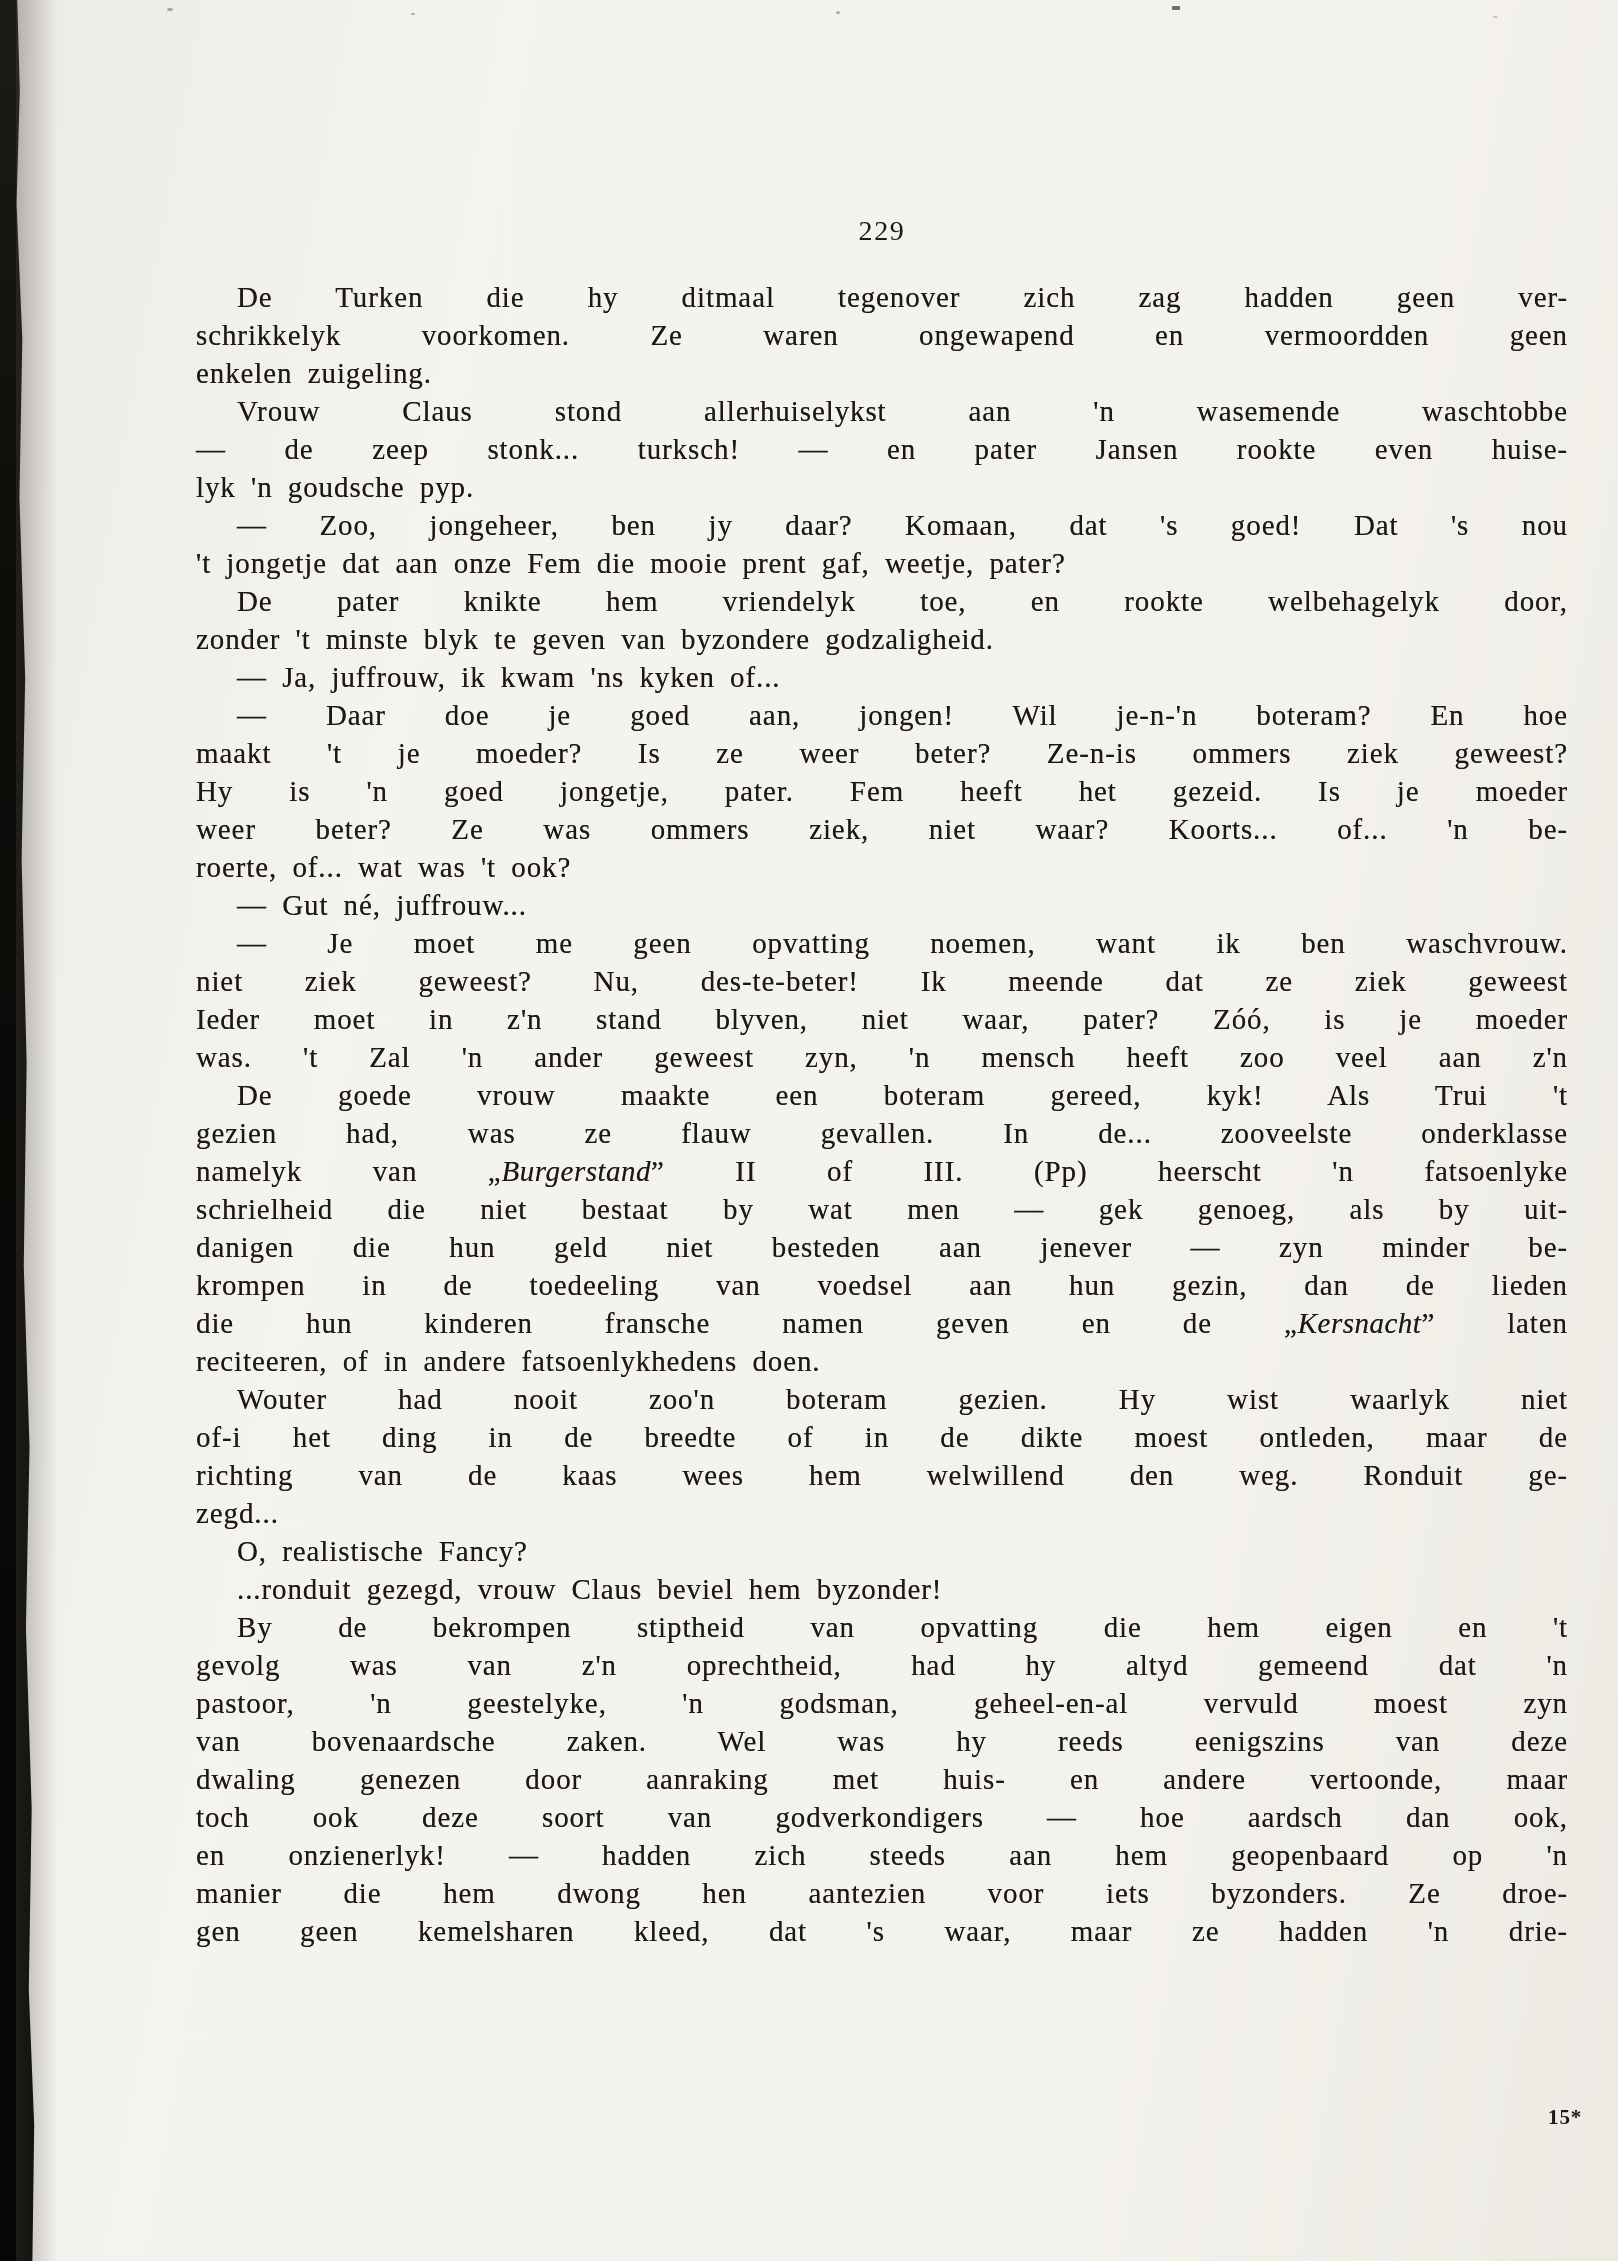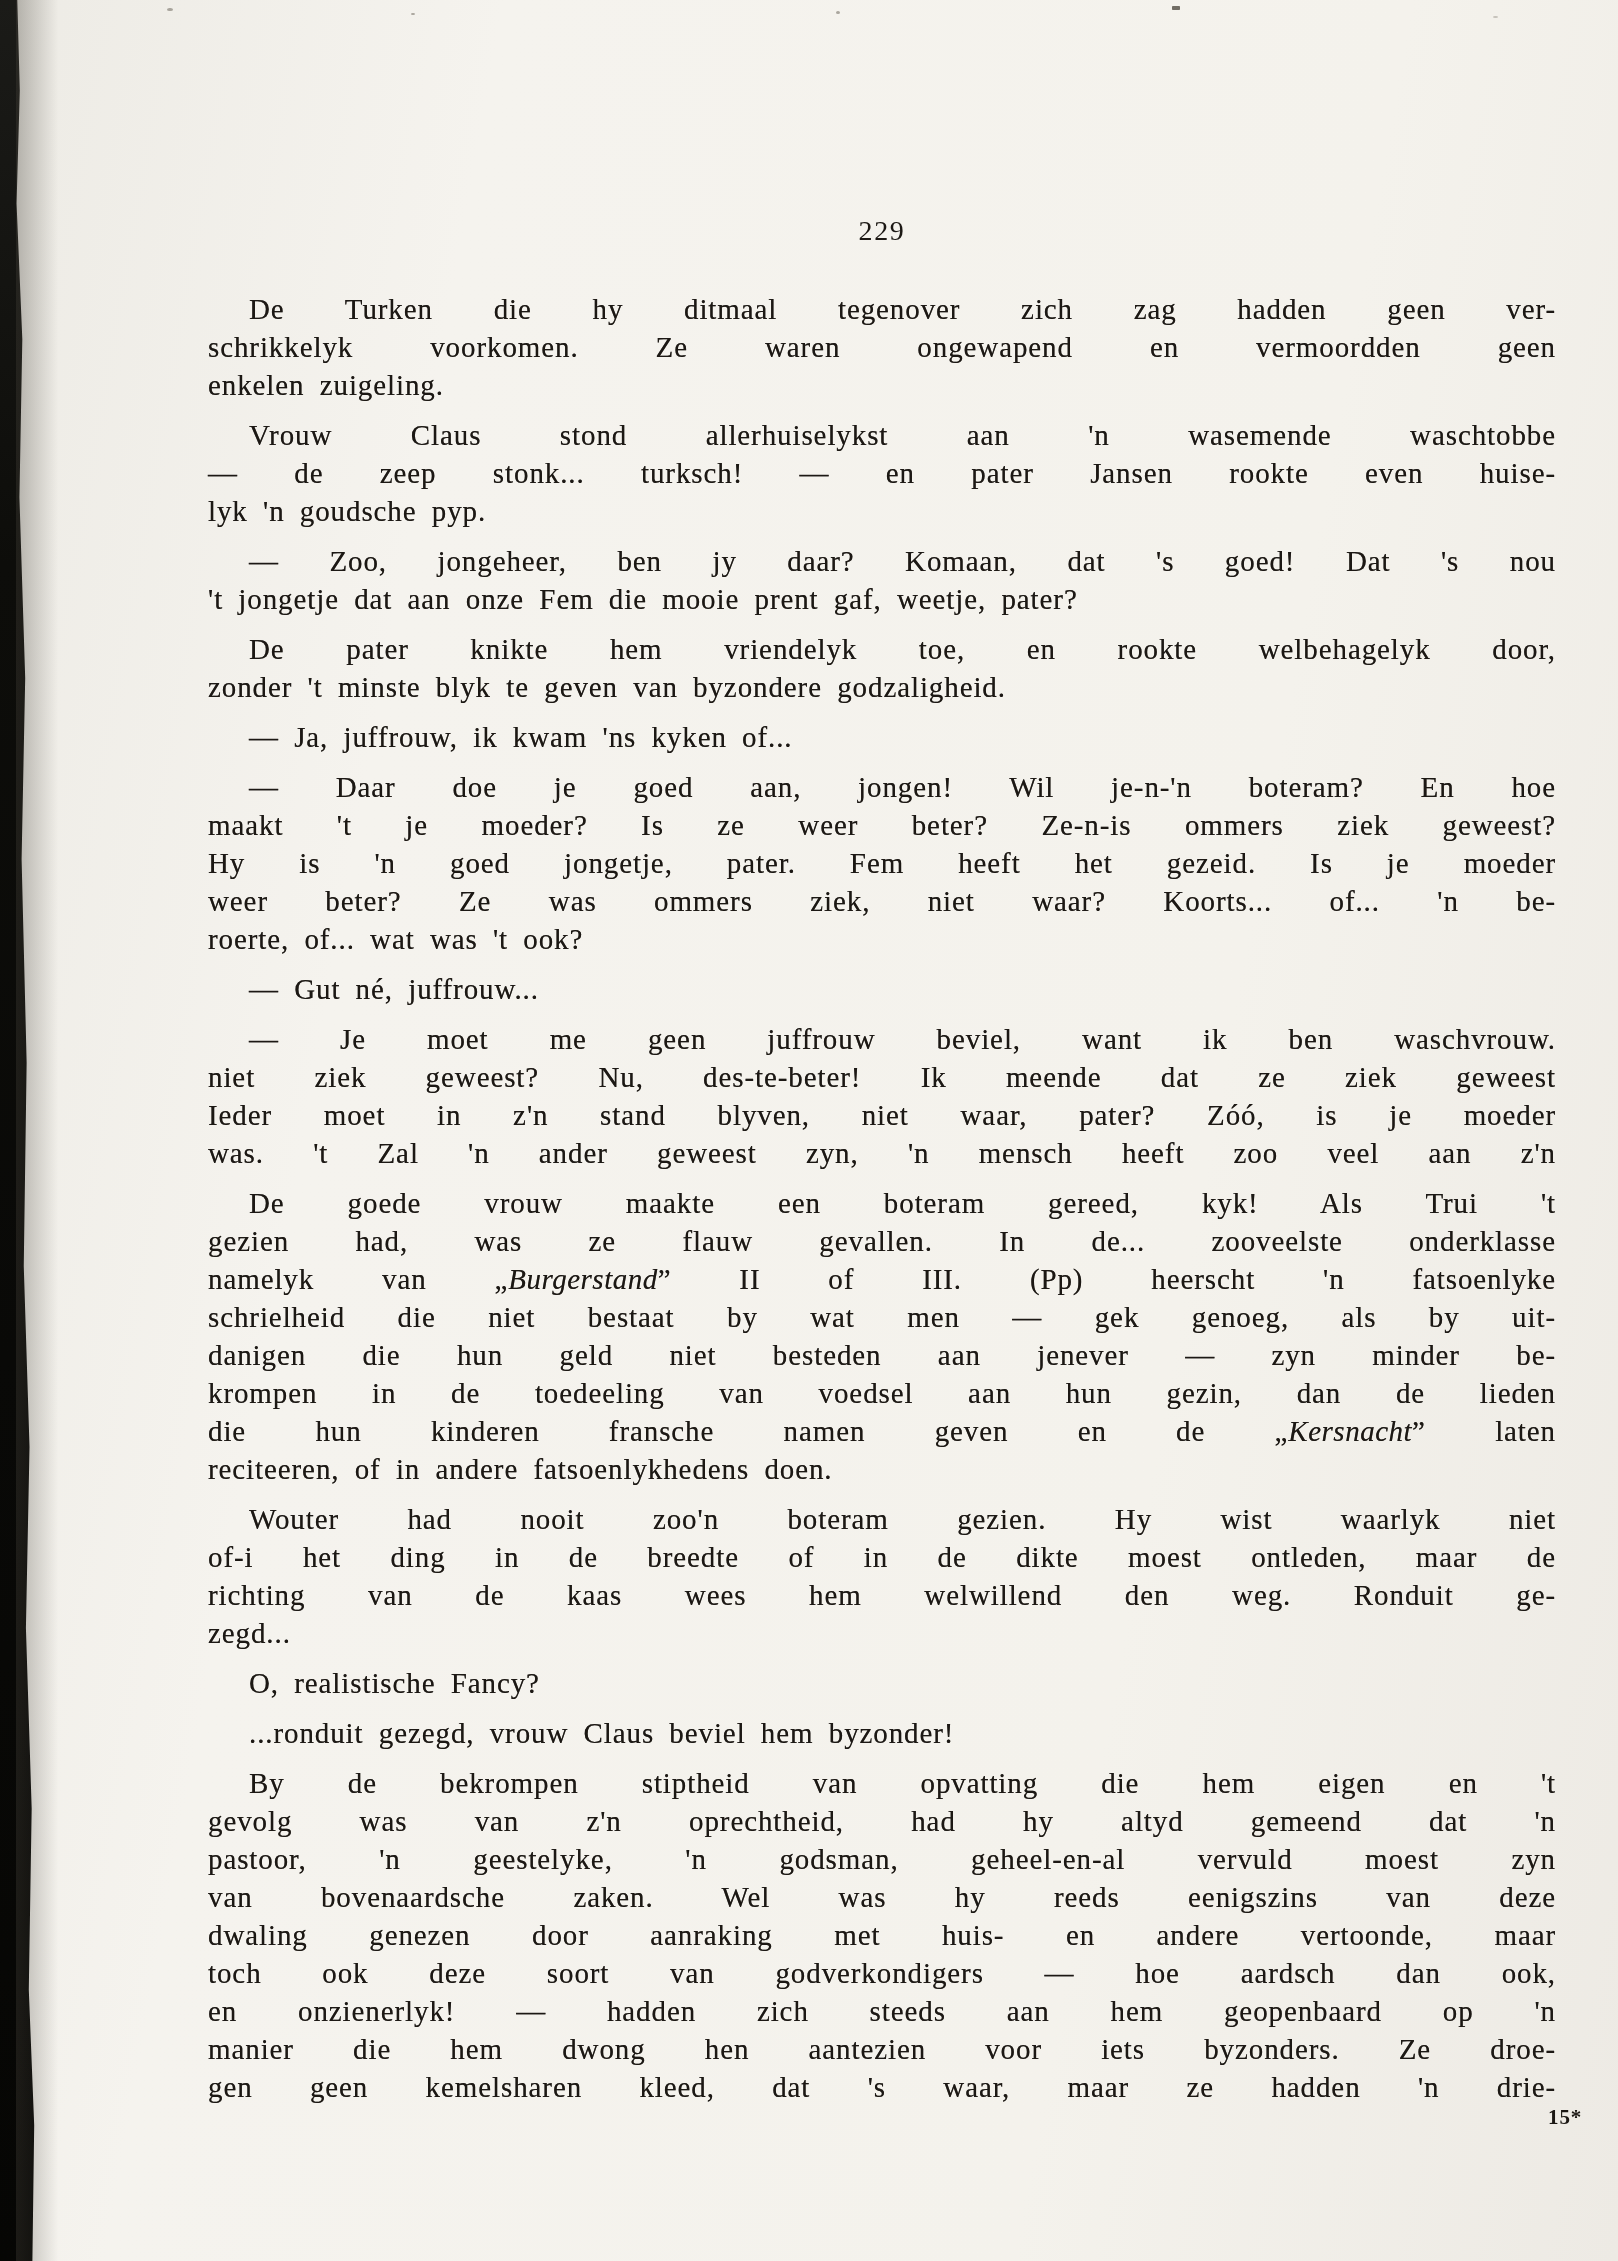--- a/index.html
+++ b/index.html
@@ -35,21 +35,21 @@
     position: absolute; left: 196px; top: 215px; width: 1372px;
     text-align: center; font-size: 28px; font-weight: normal; letter-spacing: 1.6px;
   }
 
   .text-block {
     position: absolute; left: 196px; top: 278px; width: 1372px;
     font-size: 29px; line-height: 38px;
     letter-spacing: 0.9px; word-spacing: 7.1px;
     text-shadow: 0 0 0.5px rgba(28,24,20,0.65);
   }
-  .paragraph { margin: 12px; }
+  .paragraph { margin: 0; }
   .line { text-align: justify; text-align-last: left; }
   .line.just { text-align-last: justify; }
   .line.first { text-indent: 41px; }
   .line i { font-style: italic; letter-spacing: 0.5px; }
 
   .footer-mark {
     position: absolute; left: 210px; top: 2105px; width: 1372px;
     text-align: right; font-size: 21px; font-weight: bold; letter-spacing: 0.8px;
   }
 </style>
@@ -95,21 +95,21 @@
         <div class="line first just">— Daar doe je goed aan, jongen! Wil je-n-'n boteram? En hoe</div>
         <div class="line just">maakt 't je moeder? Is ze weer beter? Ze-n-is ommers ziek geweest?</div>
         <div class="line just">Hy is 'n goed jongetje, pater. Fem heeft het gezeid. Is je moeder</div>
         <div class="line just">weer beter? Ze was ommers ziek, niet waar? Koorts... of... 'n be-</div>
         <div class="line">roerte, of... wat was 't ook?</div>
       </div>
       <div class="paragraph">
         <div class="line first">— Gut né, juffrouw...</div>
       </div>
       <div class="paragraph">
-        <div class="line first just">— Je moet me geen juffrouw beviel, want ik ben waschvrouw.</div>
+        <div class="line first just">— Je moet me geen opvatting noemen, want ik ben waschvrouw.</div>
         <div class="line just">niet ziek geweest? Nu, des-te-beter! Ik meende dat ze ziek geweest</div>
         <div class="line just">Ieder moet in z'n stand blyven, niet waar, pater? Zóó, is je moeder</div>
         <div class="line just">was. 't Zal 'n ander geweest zyn, 'n mensch heeft zoo veel aan z'n</div>
       </div>
       <div class="paragraph">
         <div class="line first just">De goede vrouw maakte een boteram gereed, kyk! Als Trui 't</div>
         <div class="line just">gezien had, was ze flauw gevallen. In de... zooveelste onderklasse</div>
         <div class="line just">namelyk van „<i>Burgerstand</i>” II of III. (Pp) heerscht 'n fatsoenlyke</div>
         <div class="line just">schrielheid die niet bestaat by wat men — gek genoeg, als by uit-</div>
         <div class="line just">danigen die hun geld niet besteden aan jenever — zyn minder be-</div>

